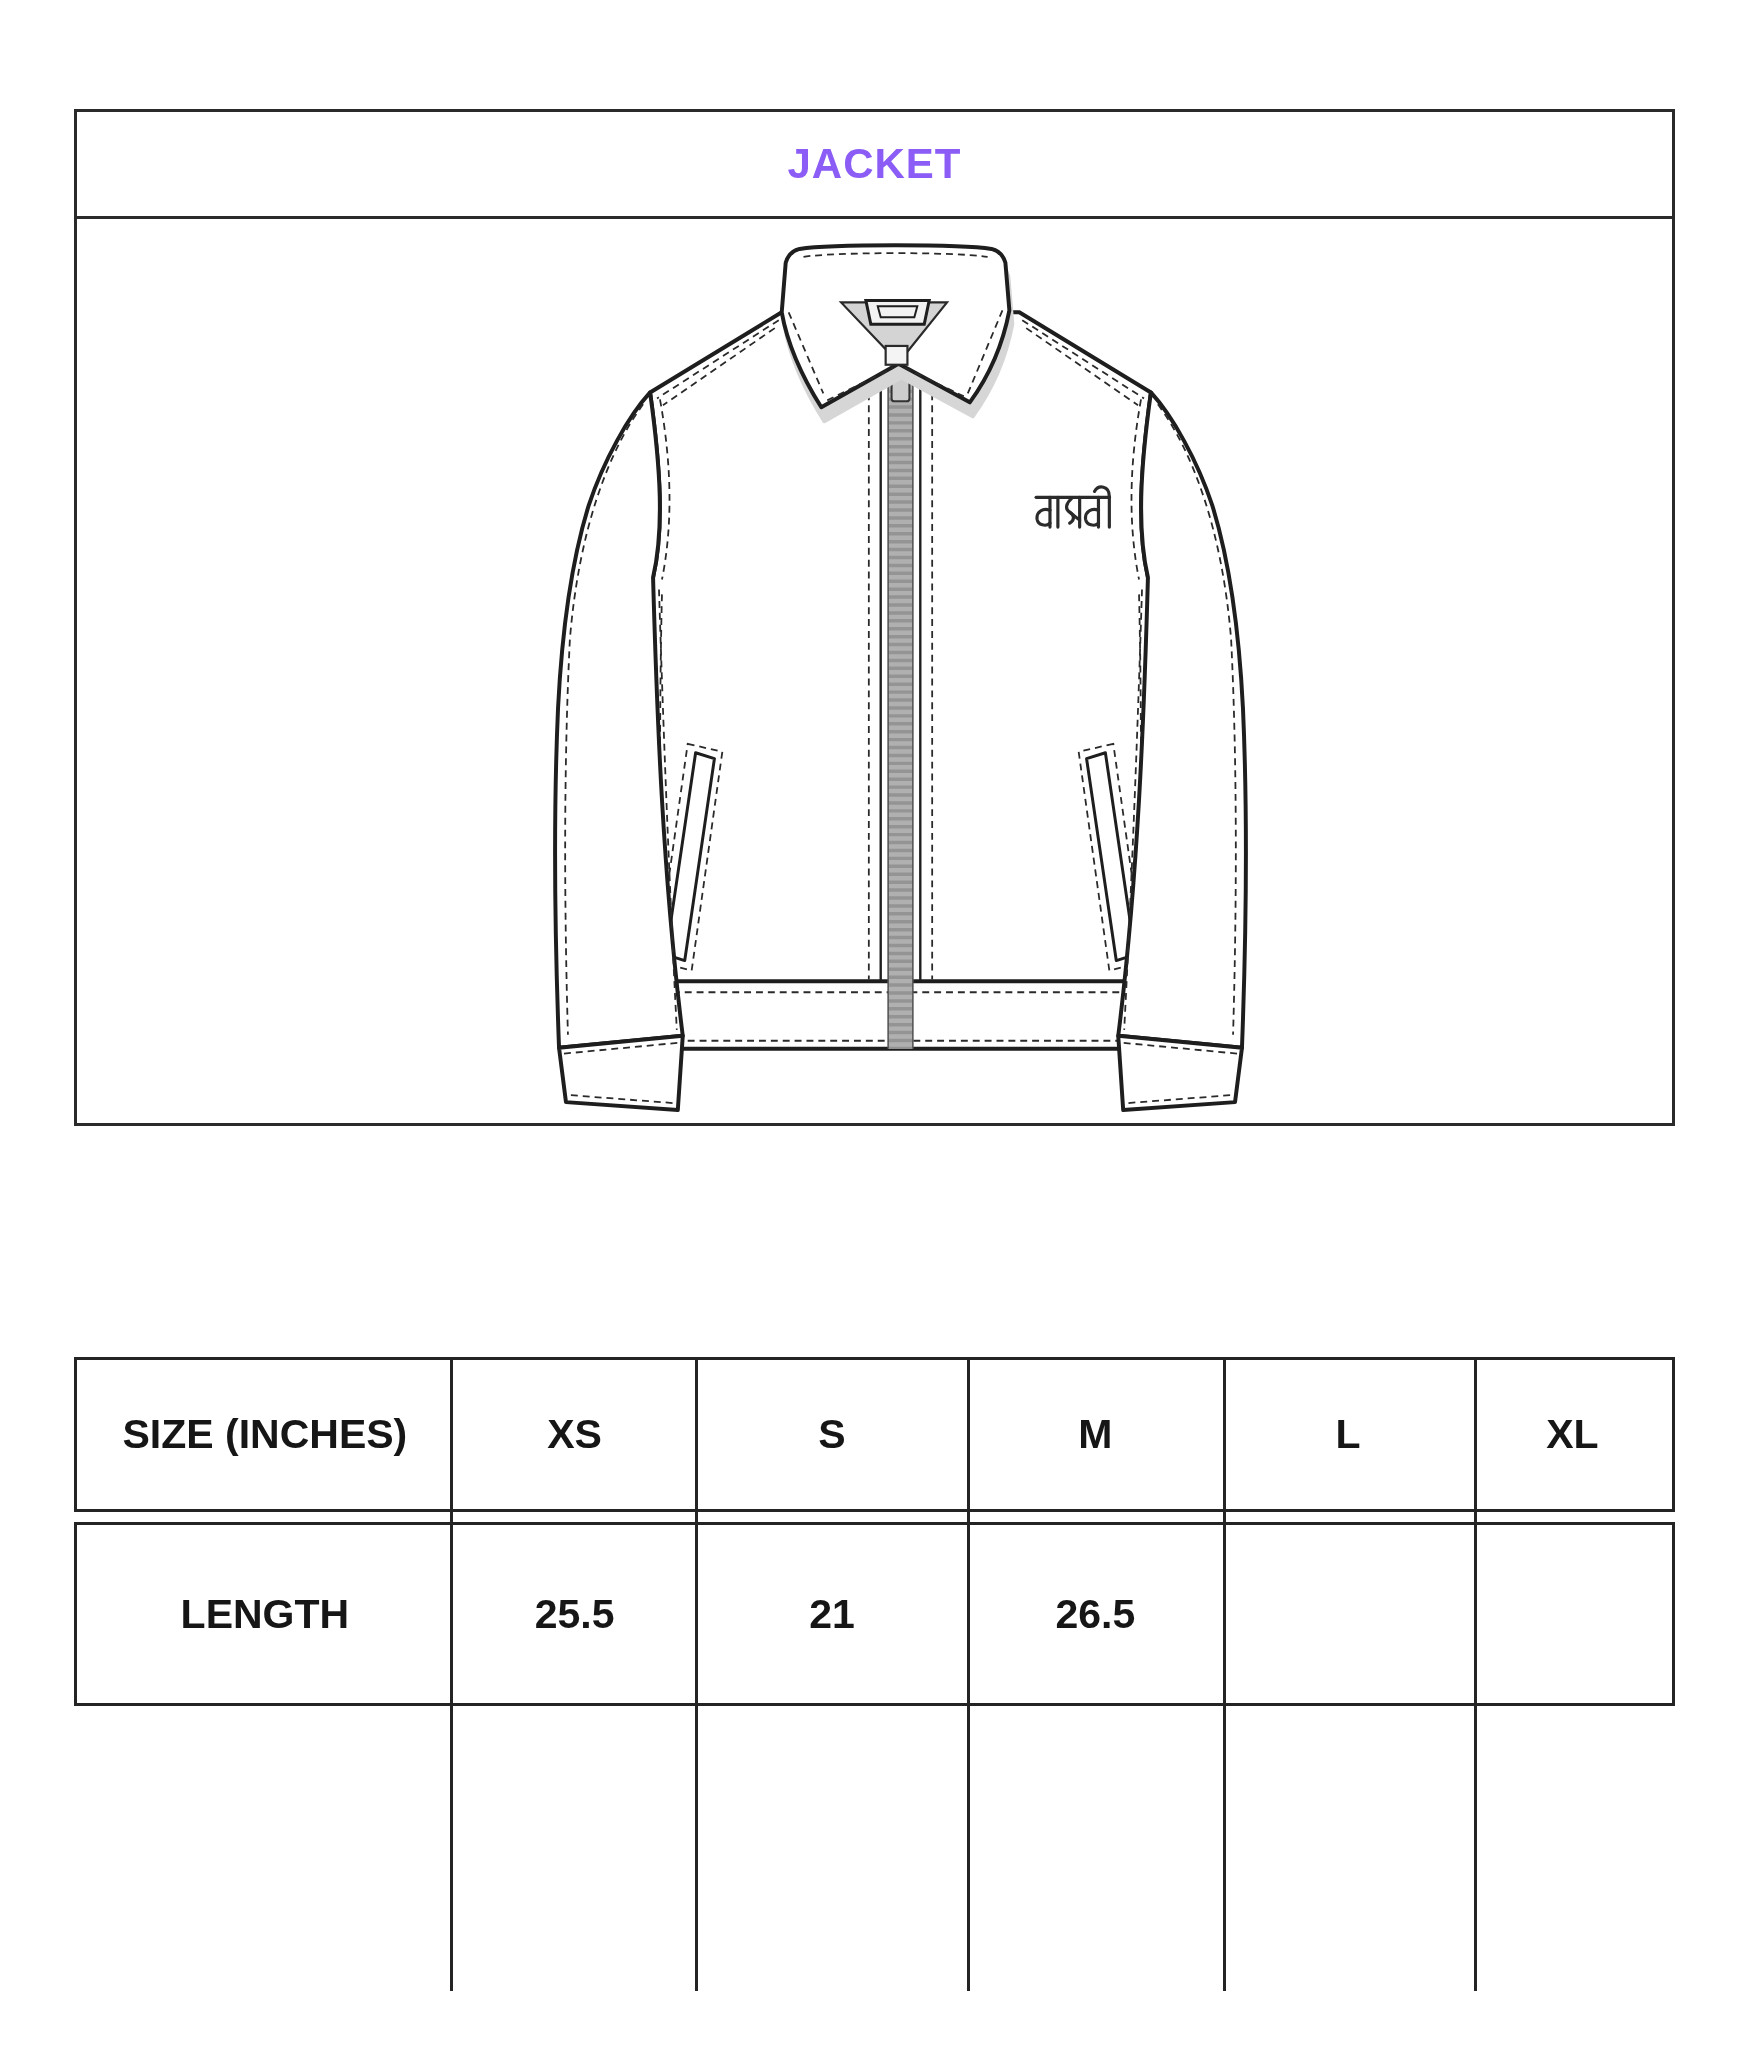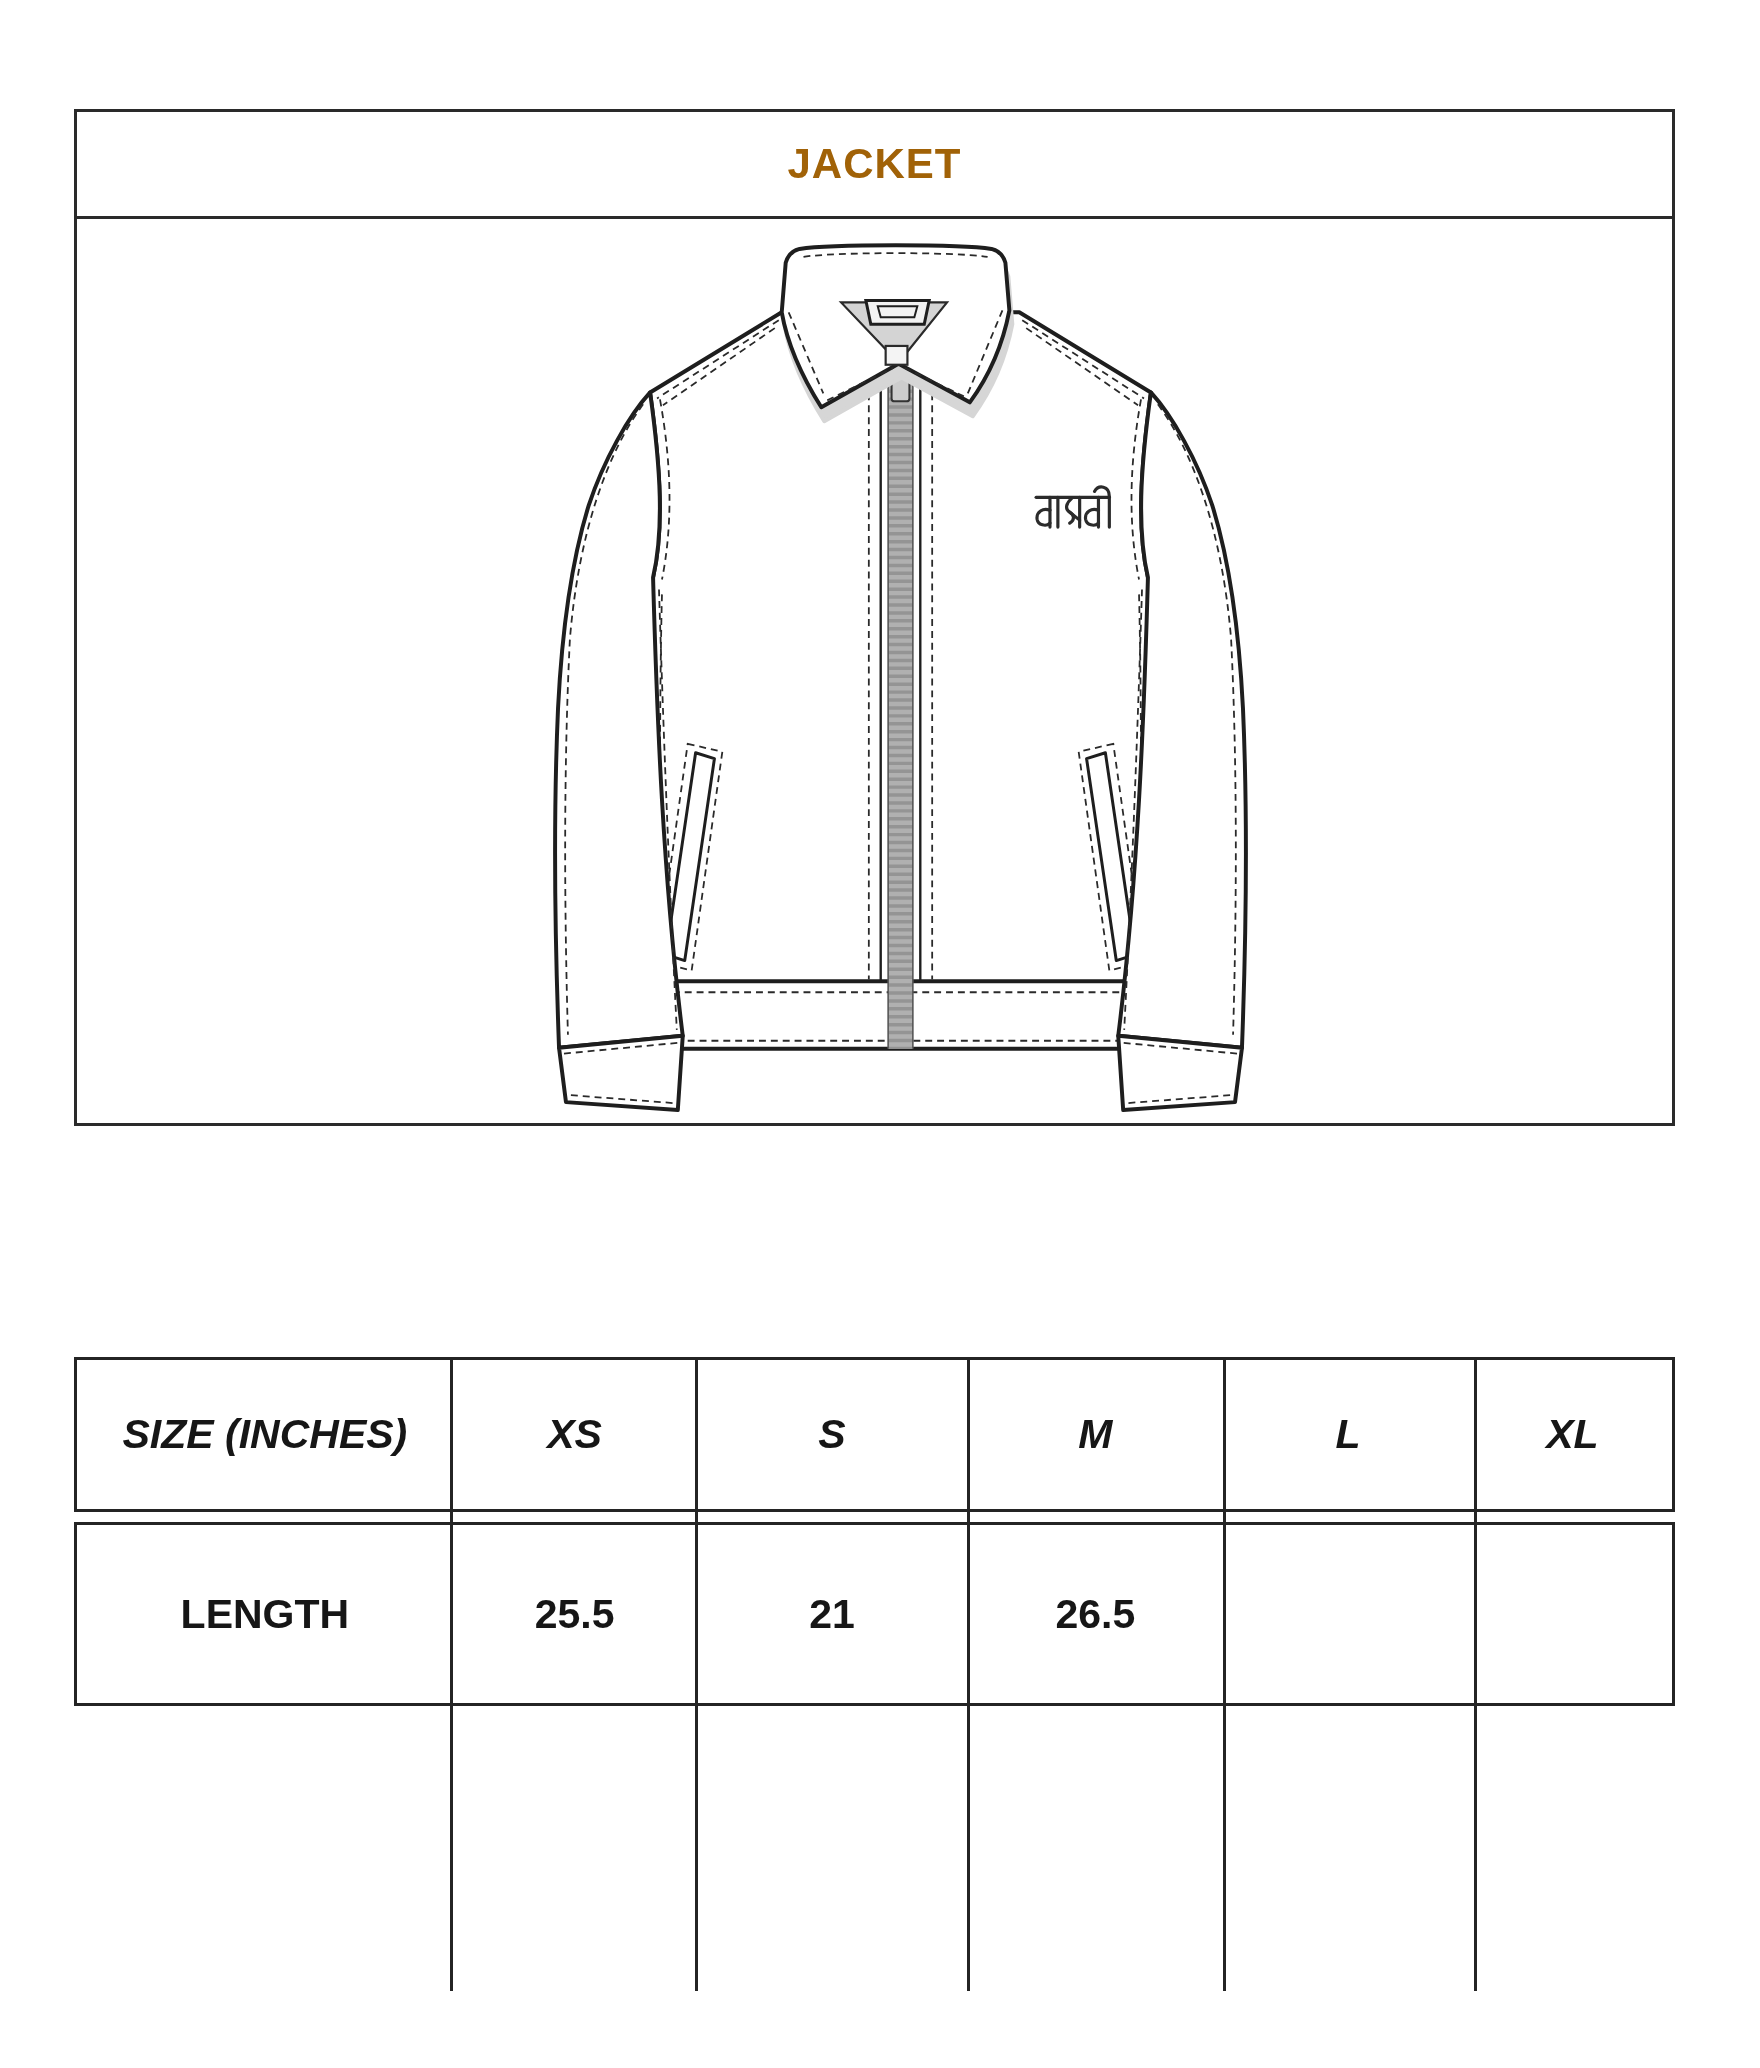--- a/index.html
+++ b/index.html
@@ -9,31 +9,31 @@
   }
   
   #jacket-panel{
     position:absolute;left:74px;top:109px;width:1601px;height:1017px;
     border:3px solid #2a2a2a;box-sizing:border-box;background:#fff;
   }
   #panel-header{
     height:107px;border-bottom:3px solid #2a2a2a;box-sizing:border-box;
     display:flex;align-items:center;justify-content:center;
   }
-  #panel-title{font-size:42px;font-weight:700;letter-spacing:1px;color:#a16207;}
+  #panel-title{font-size:42px;font-weight:700;letter-spacing:1px;color:#8b5cf6;}
   #panel-body{position:relative;height:904px;}
   #jacket-svg{position:absolute;left:457px;top:24px;width:733px;height:871px;}
   
   #size-table{position:absolute;left:74px;top:1357px;width:1601px;height:634px;}
   .trow{
     border:3px solid #242424;box-sizing:border-box;background:#fff;
     display:grid;grid-template-columns:23.56% 15.27% 17.01% 16.02% 15.65% 12.49%;
     margin-bottom:10px;
   }
-  .trow.r-head{height:155px;font-style:italic;}
+  .trow.r-head{height:155px;}
   .trow.r-mid{height:184px;}
   .trow.r-last{height:151px;margin-bottom:0;}
   .tcell{
     display:flex;align-items:center;justify-content:center;
     font-size:41px;font-weight:700;color:#161616;
   }
   .vdiv{position:absolute;top:0;bottom:0;width:3px;background:#242424;}
   .vd1{left:376px;} .vd2{left:621px;} .vd3{left:893px;} .vd4{left:1149px;} .vd5{left:1400px;}
   
   .ol{fill:#ffffff;stroke:#1e1e1e;stroke-width:4;stroke-linejoin:round;stroke-linecap:round;}

